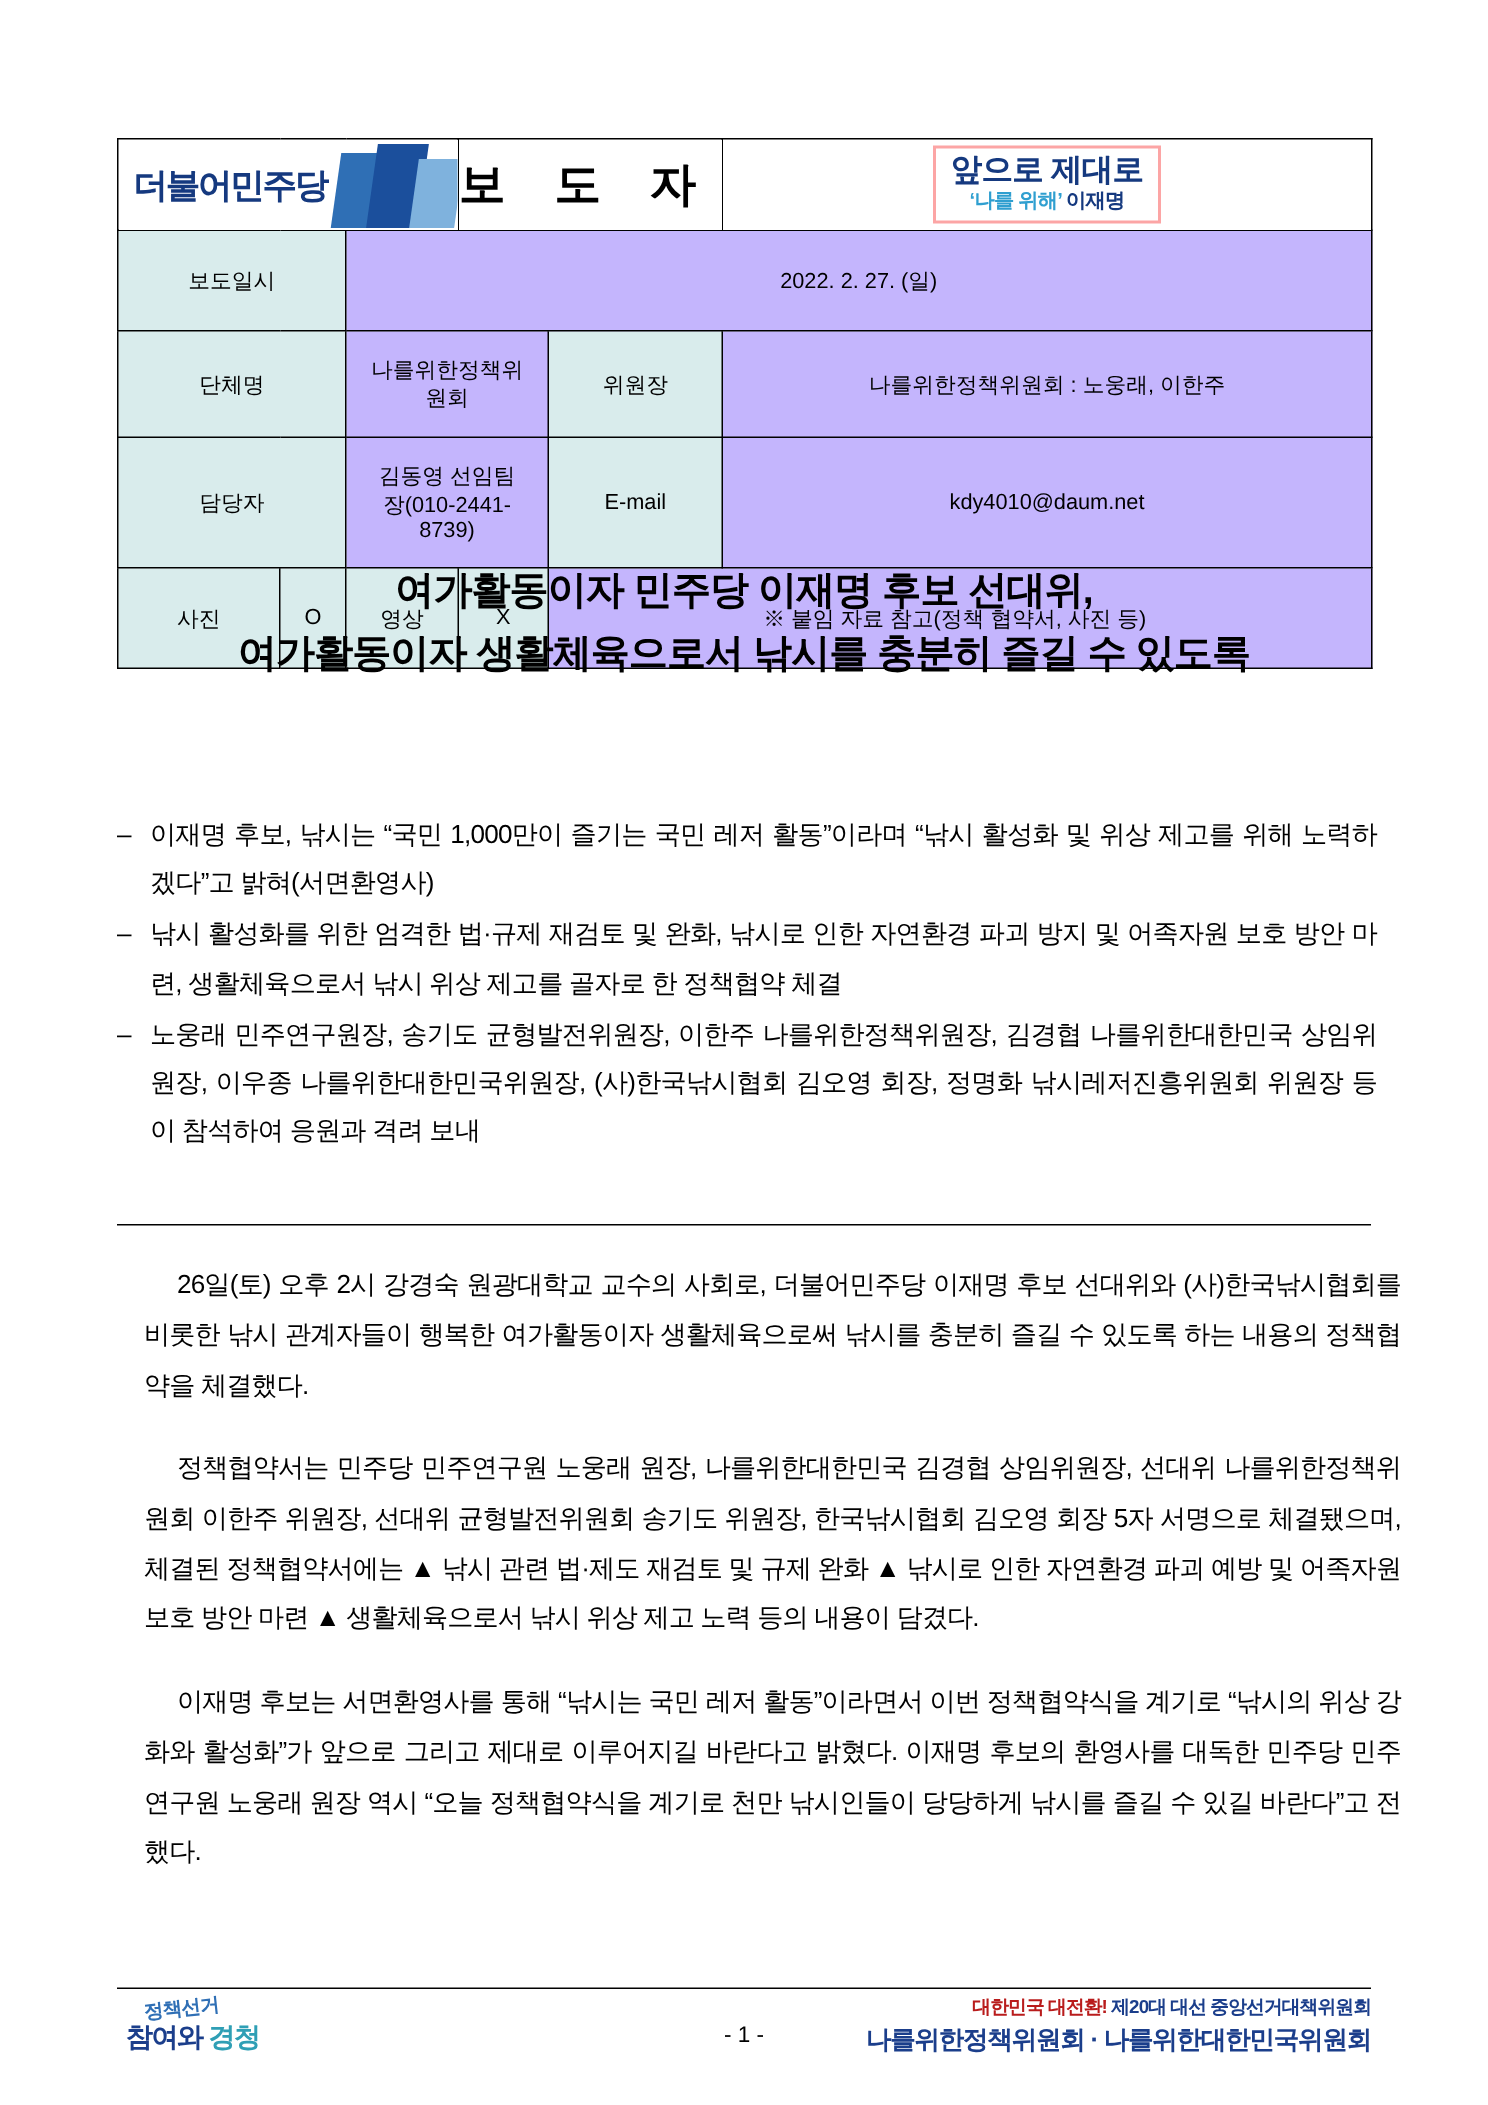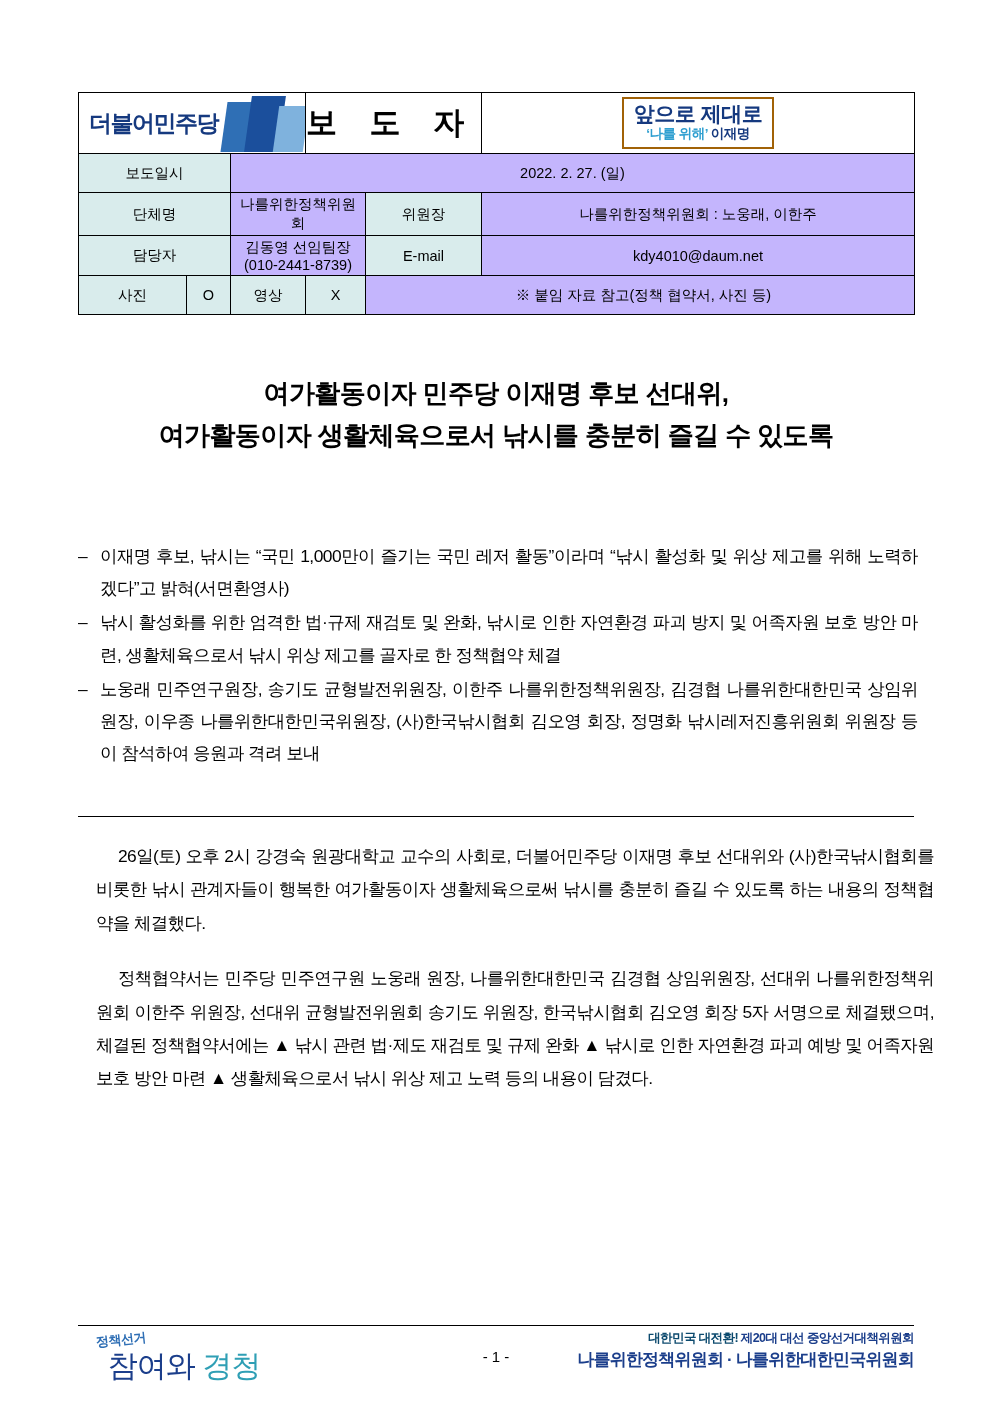--- a/index.html
+++ b/index.html
@@ -26,21 +26,21 @@
   .header-table {
     position: absolute;
     left: 78px;
     top: 92px;
     width: 836px;
     border-collapse: collapse;
     table-layout: fixed;
   }
   .header-table td {
     border: 1px solid #000000;
-    padding: 2px;
+    padding: 16px;
     text-align: center;
     vertical-align: middle;
     font-size: 14.5px;
     height: 34px;
   }
   .logo-cell {
     height: 60px !important;
     position: relative;
     background: #ffffff;
     padding: 0 !important;
@@ -75,21 +75,21 @@
   .dp-m2 { left: 28px; top: 2px;  width: 34px; height: 56px; background: #1b4f9c; transform: skewX(-8deg); }
   .dp-m3 { left: 56px; top: 12px; width: 30px; height: 46px; background: #7fb2dd; transform: skewX(-8deg); }
   .press-title {
     font-size: 31px;
     font-weight: bold;
     letter-spacing: 12px;
     color: #000;
     white-space: nowrap;
   }
   .slogan-box {
-    border: 2px solid #a16207;
+    border: 2px solid #fca5a5;
     background: #ffffff;
     display: inline-block;
     padding: 4px 10px 5px 10px;
     line-height: 1.05;
   }
   .slogan-top {
     font-size: 21px;
     font-weight: bold;
     color: #15397f;
     letter-spacing: -0.5px;
@@ -196,26 +196,25 @@
   .footer-left .fl-top {
     font-size: 13px;
     font-weight: bold;
     color: #2f6fb5;
     letter-spacing: -0.5px;
     transform: rotate(-6deg);
     display: inline-block;
     margin-left: 12px;
   }
   .footer-left .fl-bot {
-    font-size: 30px;
-    font-weight: normal;
+    font-size: 18px;
+    font-weight: bold;
     color: #1b3e8b;
     letter-spacing: -1px;
     margin-top: 1px;
-    text-align: center;
   }
   .footer-left .fl-bot .teal { color: #2f9fb5; }
   .page-number {
     position: absolute;
     left: 0;
     top: 1348px;
     width: 992px;
     text-align: center;
     font-size: 15px;
   }
@@ -226,21 +225,21 @@
     text-align: right;
     line-height: 1.25;
   }
   .footer-right .fr-top {
     font-size: 12.5px;
     font-weight: bold;
     color: #1b3e8b;
     letter-spacing: -0.6px;
     white-space: nowrap;
   }
-  .footer-right .fr-top .red { color: #0c4a6e; }
+  .footer-right .fr-top .red { color: #b91c1c; }
   .footer-right .fr-bot {
     font-size: 17px;
     font-weight: bold;
     color: #1b3e8b;
     letter-spacing: -0.8px;
     white-space: nowrap;
     margin-top: 2px;
   }
 </style>
 </head>
@@ -330,20 +329,21 @@
       <span class="bullet-dash">–</span>
       <span class="bullet-text">노웅래 민주연구원장, 송기도 균형발전위원장, 이한주 나를위한정책위원장, 김경협 나를위한대한민국 상임위원장, 이우종 나를위한대한민국위원장, (사)한국낚시협회 김오영 회장, 정명화 낚시레저진흥위원회 위원장 등이 참석하여 응원과 격려 보내</span>
     </div>
   </div>
 
   <div class="divider"></div>
 
   <div class="body-text">
     <p>26일(토) 오후 2시 강경숙 원광대학교 교수의 사회로, 더불어민주당 이재명 후보 선대위와 (사)한국낚시협회를 비롯한 낚시 관계자들이 행복한 여가활동이자 생활체육으로써 낚시를 충분히 즐길 수 있도록 하는 내용의 정책협약을 체결했다.</p>
     <p>정책협약서는 민주당 민주연구원 노웅래 원장, 나를위한대한민국 김경협 상임위원장, 선대위 나를위한정책위원회 이한주 위원장, 선대위 균형발전위원회 송기도 위원장, 한국낚시협회 김오영 회장 5자 서명으로 체결됐으며, 체결된 정책협약서에는 ▲ 낚시 관련 법·제도 재검토 및 규제 완화 ▲ 낚시로 인한 자연환경 파괴 예방 및 어족자원 보호 방안 마련 ▲ 생활체육으로서 낚시 위상 제고 노력 등의 내용이 담겼다.</p>
+    <p>이재명 후보는 서면환영사를 통해 “낚시는 국민 레저 활동”이라면서 이번 정책협약식을 계기로 “낚시의 위상 강화와 활성화”가 앞으로 그리고 제대로 이루어지길 바란다고 밝혔다. 이재명 후보의 환영사를 대독한 민주당 민주연구원 노웅래 원장 역시 “오늘 정책협약식을 계기로 천만 낚시인들이 당당하게 낚시를 즐길 수 있길 바란다”고 전했다.</p>
   </div>
 
   <div class="footer-line"></div>
 
   <div class="footer-left">
     <div class="fl-top">정책선거</div>
     <div class="fl-bot">
       <span>참여와 </span><span class="teal">경청</span>
     </div>
   </div>

